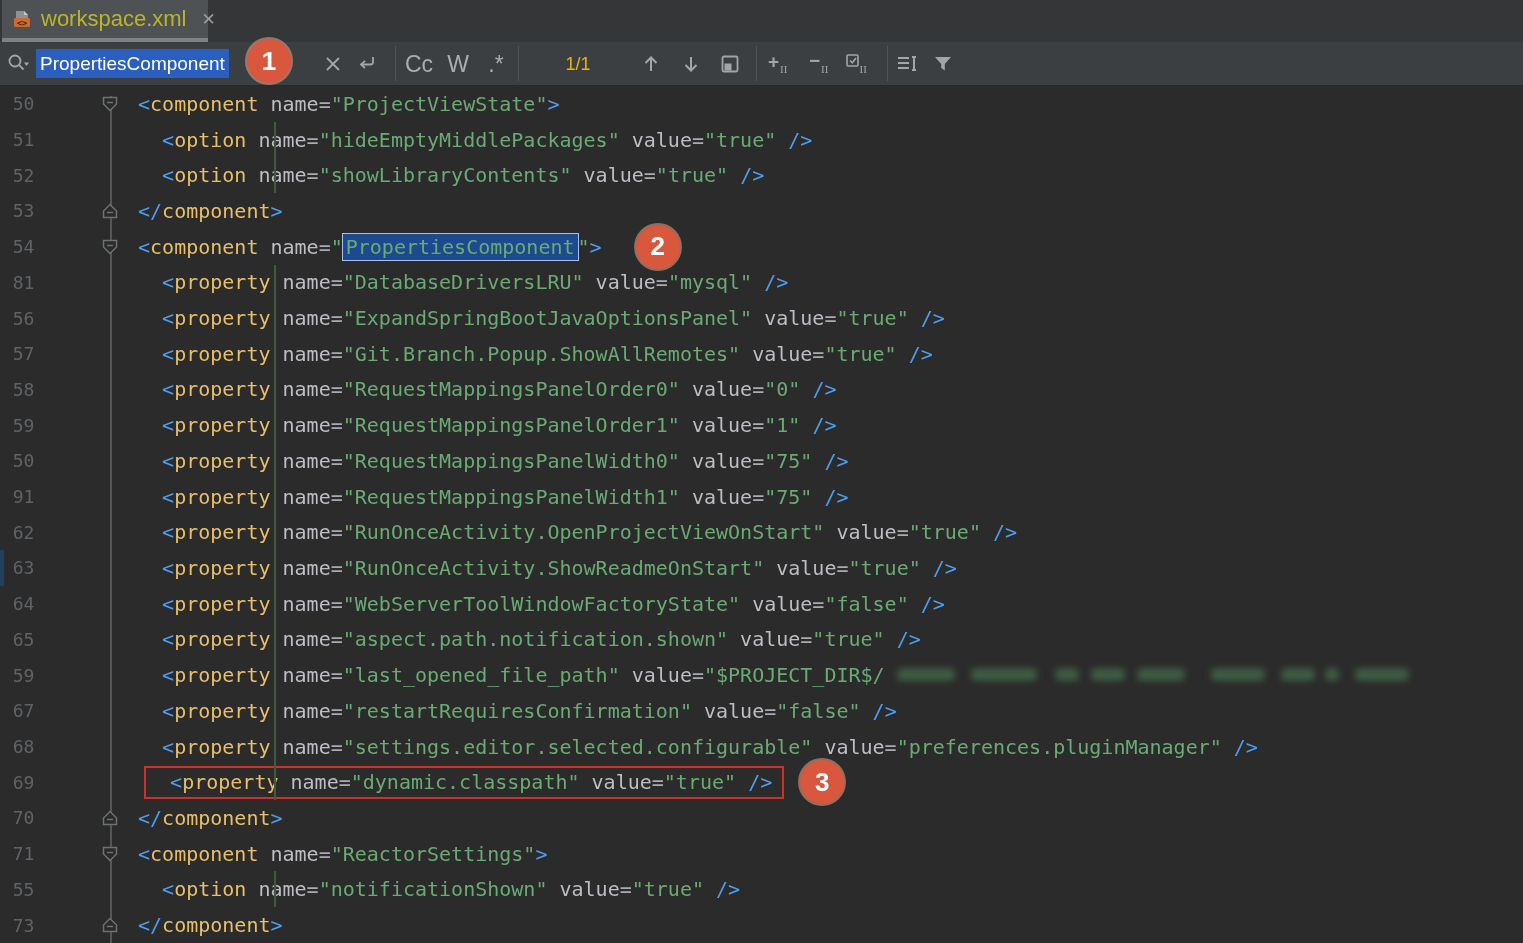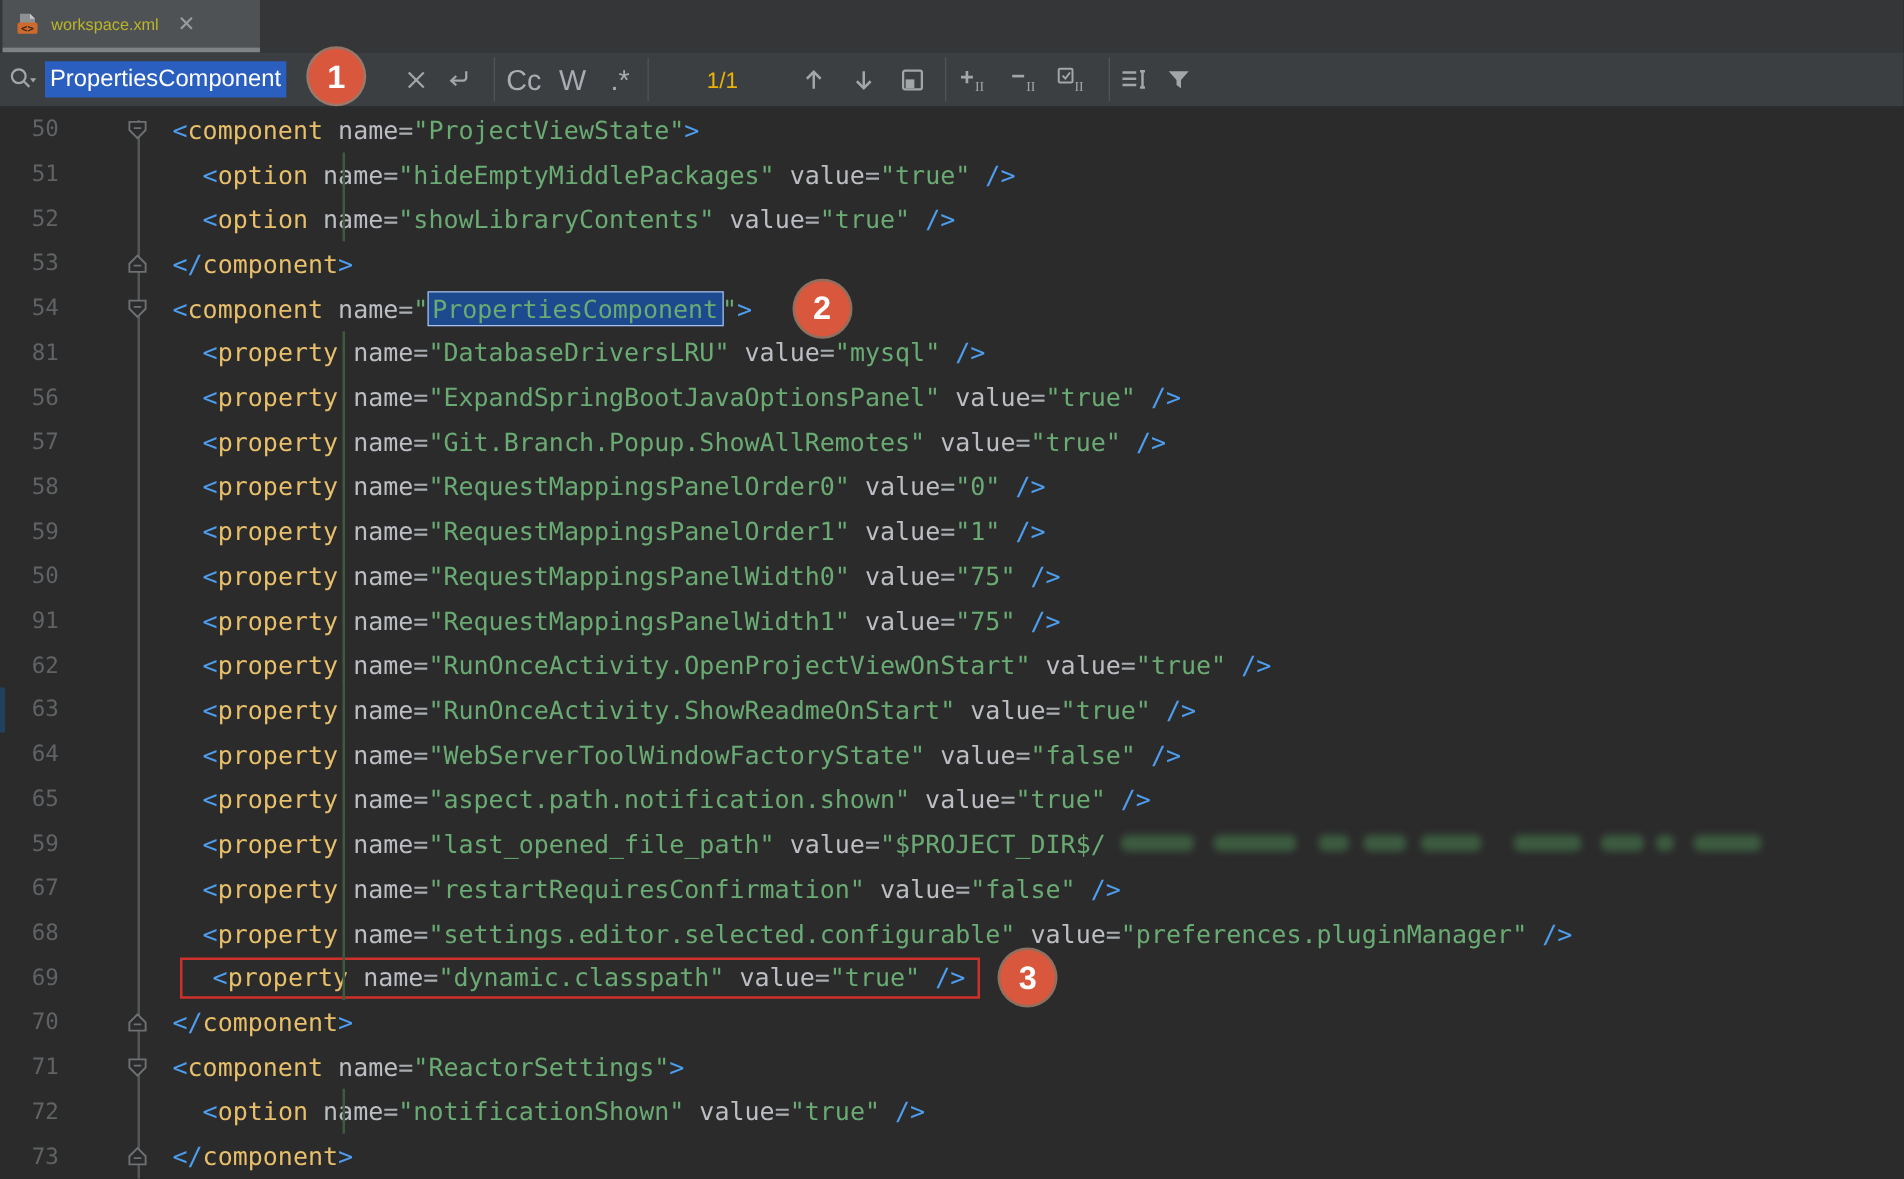--- a/index.html
+++ b/index.html
@@ -14,21 +14,21 @@
   *{box-sizing:border-box}
   html,body{margin:0;padding:0}
   body{width:1523px;height:943px;position:relative;overflow:hidden;
        background:var(--bg-editor);font-family:"Liberation Sans",sans-serif}
 
   
   .tabbar{position:absolute;top:0;left:0;right:0;height:42px;background:var(--bg-tabstrip)}
   .tab{position:absolute;left:2px;top:0;width:206px;height:38px;background:var(--bg-tab);
        display:flex;align-items:center;gap:9px;padding:0 10px}
   .tab-underline{position:absolute;left:2px;top:38px;width:206px;height:4px;background:var(--tab-underline)}
-  .tab-label{color:var(--tab-title);font-size:13px;white-space:nowrap}
+  .tab-label{color:var(--tab-title);font-size:22px;white-space:nowrap}
   .tab-close{color:#9a9d9f;font-size:17px;margin-left:6px;cursor:pointer}
 
   
   .searchbar{position:absolute;top:42px;left:0;right:0;height:44px;background:var(--bg-bars);
              border-bottom:1px solid #27292b}
   .sep{position:absolute;top:4px;height:35px;width:1px;background:var(--separator)}
   .search-query{position:absolute;left:36px;top:7px;height:29px;display:flex;align-items:center;
                 background:var(--selection-blue);color:#fff;font-size:19px;padding:0 4px;white-space:pre}
   .ibox{position:absolute;top:8px;width:28px;height:28px;display:flex;align-items:center;
         justify-content:center;color:var(--icon-gray);cursor:pointer}
@@ -40,21 +40,21 @@
   .badge{width:44px;height:44px;border-radius:50%;background:var(--accent-badge);color:#fff;
          font:bold 26px "Liberation Sans",sans-serif;display:flex;align-items:center;
          justify-content:center;box-shadow:0 0 0 2px rgba(244,180,150,.5);z-index:6}
   .badge-abs{position:absolute}
   .badge-inline{display:inline-flex;vertical-align:middle;margin-left:34px;flex:none}
 
   
   .editor{position:absolute;top:86px;left:0;right:0;bottom:0;background:var(--bg-editor)}
   .connector{position:absolute;left:110px;top:10px;bottom:0;width:1.5px;background:var(--connector)}
   .row{position:relative;height:35.71px;display:flex;align-items:center;overflow:visible}
-  .lnum{width:62px;flex:none;text-align:right;padding-right:15px;color:var(--line-number);
+  .lnum{width:62px;flex:none;text-align:center;padding-right:15px;color:var(--line-number);
         font:18px "DejaVu Sans Mono",monospace}
   .foldcol{width:66px;flex:none;position:relative;height:100%}
   .foldcol svg{position:absolute;left:37px;top:7px}
   .code{flex:1;position:relative;height:100%;display:flex;align-items:center;
         font:20px "DejaVu Sans Mono",monospace;white-space:pre;padding-left:10px;overflow:visible}
   .guide{position:absolute;left:146px;top:0;bottom:0;width:1.5px;background:var(--guide-green)}
   .markstrip{position:absolute;left:0;top:0;bottom:0;width:4px;background:var(--marker-blue)}
   .c-brk{color:var(--syntax-bracket)}
   .c-tag{color:var(--syntax-tag)}
   .c-attr{color:var(--syntax-attr)}
@@ -307,21 +307,21 @@
       </div>
       <div class="row">
         <div class="lnum">71</div>
         <div class="foldcol"><span><svg width="22" height="22" viewBox="0 0 22 22">
               <path d="M4.5 4.5 H17.5 V11 L11 17.5 L4.5 11 Z" fill="#2b2b2b" stroke="#6d7173" stroke-width="1.5"></path>
               <line x1="8" y1="9.5" x2="14" y2="9.5" stroke="#6d7173" stroke-width="1.5"></line>
             </svg></span></div>
         <div class="code"><span class="c-brk">&lt;</span><span class="c-tag">component</span><span class="c-txt"> </span><span class="c-attr">name</span><span class="c-eq">=</span><span class="c-str">"ReactorSettings"</span><span class="c-brk">&gt;</span></div>
       </div>
       <div class="row">
-        <div class="lnum">72</div>
+        <div class="lnum">55</div>
         <div class="foldcol"></div>
         <div class="code"><div class="guide"></div><span class="c-txt">  </span><span class="c-brk">&lt;</span><span class="c-tag">option</span><span class="c-txt"> </span><span class="c-attr">name</span><span class="c-eq">=</span><span class="c-str">"notificationShown"</span><span class="c-txt"> </span><span class="c-attr">value</span><span class="c-eq">=</span><span class="c-str">"true"</span><span class="c-txt"> </span><span class="c-brk">/&gt;</span></div>
       </div>
       <div class="row">
         <div class="lnum">73</div>
         <div class="foldcol"><span><svg width="22" height="22" viewBox="0 0 22 22">
               <path d="M4.5 17.5 H17.5 V11 L11 4.5 L4.5 11 Z" fill="#2b2b2b" stroke="#6d7173" stroke-width="1.5"></path>
               <line x1="8" y1="12.5" x2="14" y2="12.5" stroke="#6d7173" stroke-width="1.5"></line>
             </svg></span></div>
         <div class="code"><span class="c-brk">&lt;/</span><span class="c-tag">component</span><span class="c-brk">&gt;</span></div>

